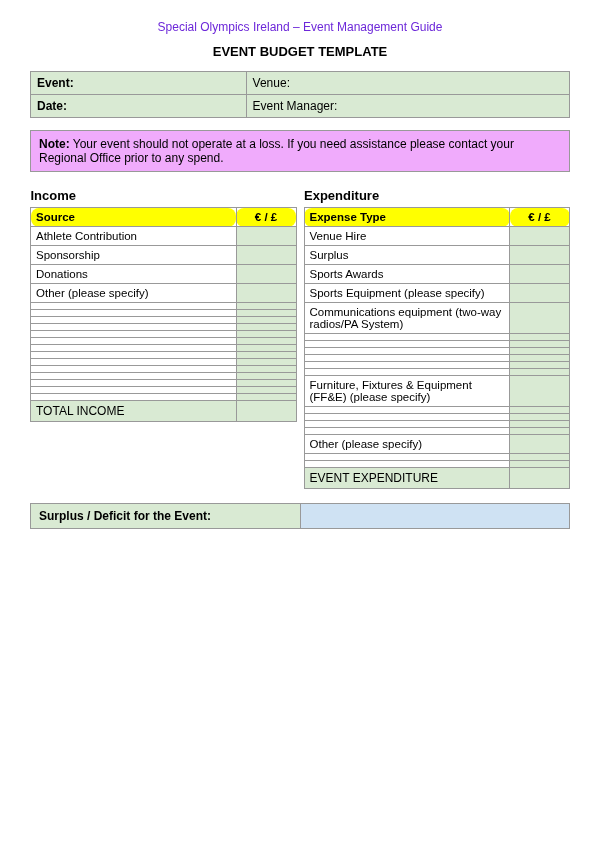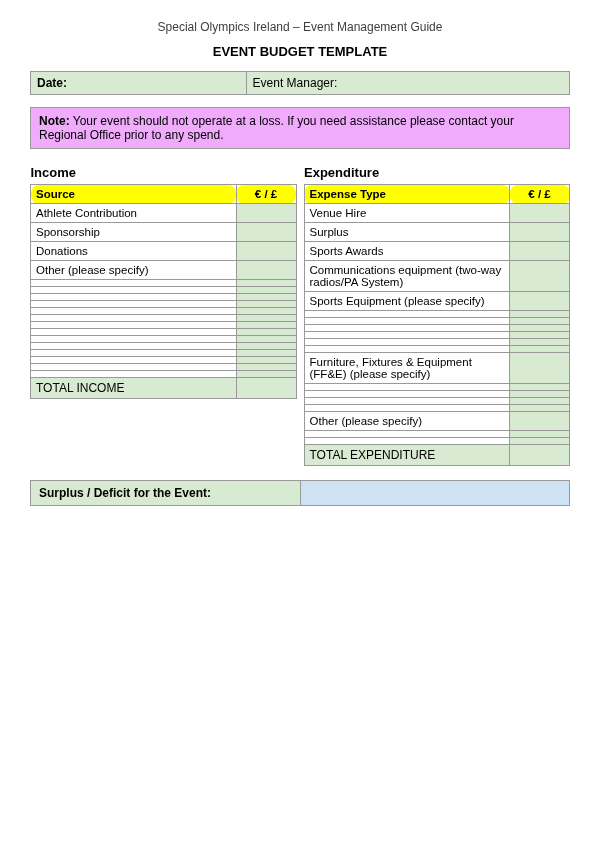--- a/index.html
+++ b/index.html
@@ -9,21 +9,21 @@
       background: #fff;
       width: 600px;
       min-height: 849px;
       padding: 20px 30px;
       color: #000;
     }
     .page-title {
       text-align: center;
       font-size: 12px;
       margin-bottom: 10px;
-      color: #404040;
+      color: #6d28d9;
     }
     .main-title {
       font-weight: bold;
       font-size: 13px;
       margin-bottom: 12px;
       text-align: center;
     }
     .event-info-table {
       width: 100%;
       border-collapse: collapse;
@@ -120,20 +120,24 @@
   </style>
 </head>
 <body>
 
 <div class="page-title">Special Olympics Ireland – Event Management Guide</div>
 
 <div class="main-title">EVENT BUDGET TEMPLATE</div>
 
 <table class="event-info-table">
   <tbody>
+      <tr>
+    <td class="label">Event:</td>
+    <td class="value">Venue:</td>
+  </tr>
   <tr>
     <td class="label">Date:</td>
     <td class="value">Event Manager:</td>
   </tr>
 </tbody>
   </table>
 
 <div class="note-box">
   <strong>Note:</strong><span> Your event should not operate at a loss.  If you need assistance please contact your Regional Office prior to any spend.</span>
 </div>
@@ -246,28 +250,28 @@
       </tr>
       <tr>
         <td class="label-col">Surplus</td>
         <td class="amount-col"></td>
       </tr>
       <tr>
         <td class="label-col">Sports Awards</td>
         <td class="amount-col"></td>
       </tr>
       <tr>
+        <td class="label-col">Sports Equipment (please specify)</td>
+        <td class="amount-col"></td>
+      </tr>
+      <tr>
         <td class="label-col">Communications equipment (two-way radios/PA System)</td>
         <td class="amount-col"></td>
       </tr>
       <tr>
-        <td class="label-col">Sports Equipment (please specify)</td>
-        <td class="amount-col"></td>
-      </tr>
-      <tr>
         <td class="label-col"></td>
         <td class="amount-col"></td>
       </tr>
       <tr>
         <td class="label-col"></td>
         <td class="amount-col"></td>
       </tr>
       <tr>
         <td class="label-col"></td>
         <td class="amount-col"></td>
@@ -310,21 +314,21 @@
       </tr>
       <tr>
         <td class="label-col"></td>
         <td class="amount-col"></td>
       </tr>
       <tr>
         <td class="label-col"></td>
         <td class="amount-col"></td>
       </tr>
       <tr class="total-row">
-        <td>TOTAL EXPENDITURE</td>
+        <td>EVENT EXPENDITURE</td>
         <td class="amount-col"></td>
       </tr>
     </tbody>
       </table>
   </div>
 </div>
 
 <table class="surplus-table">
   <tbody>
       <tr>

